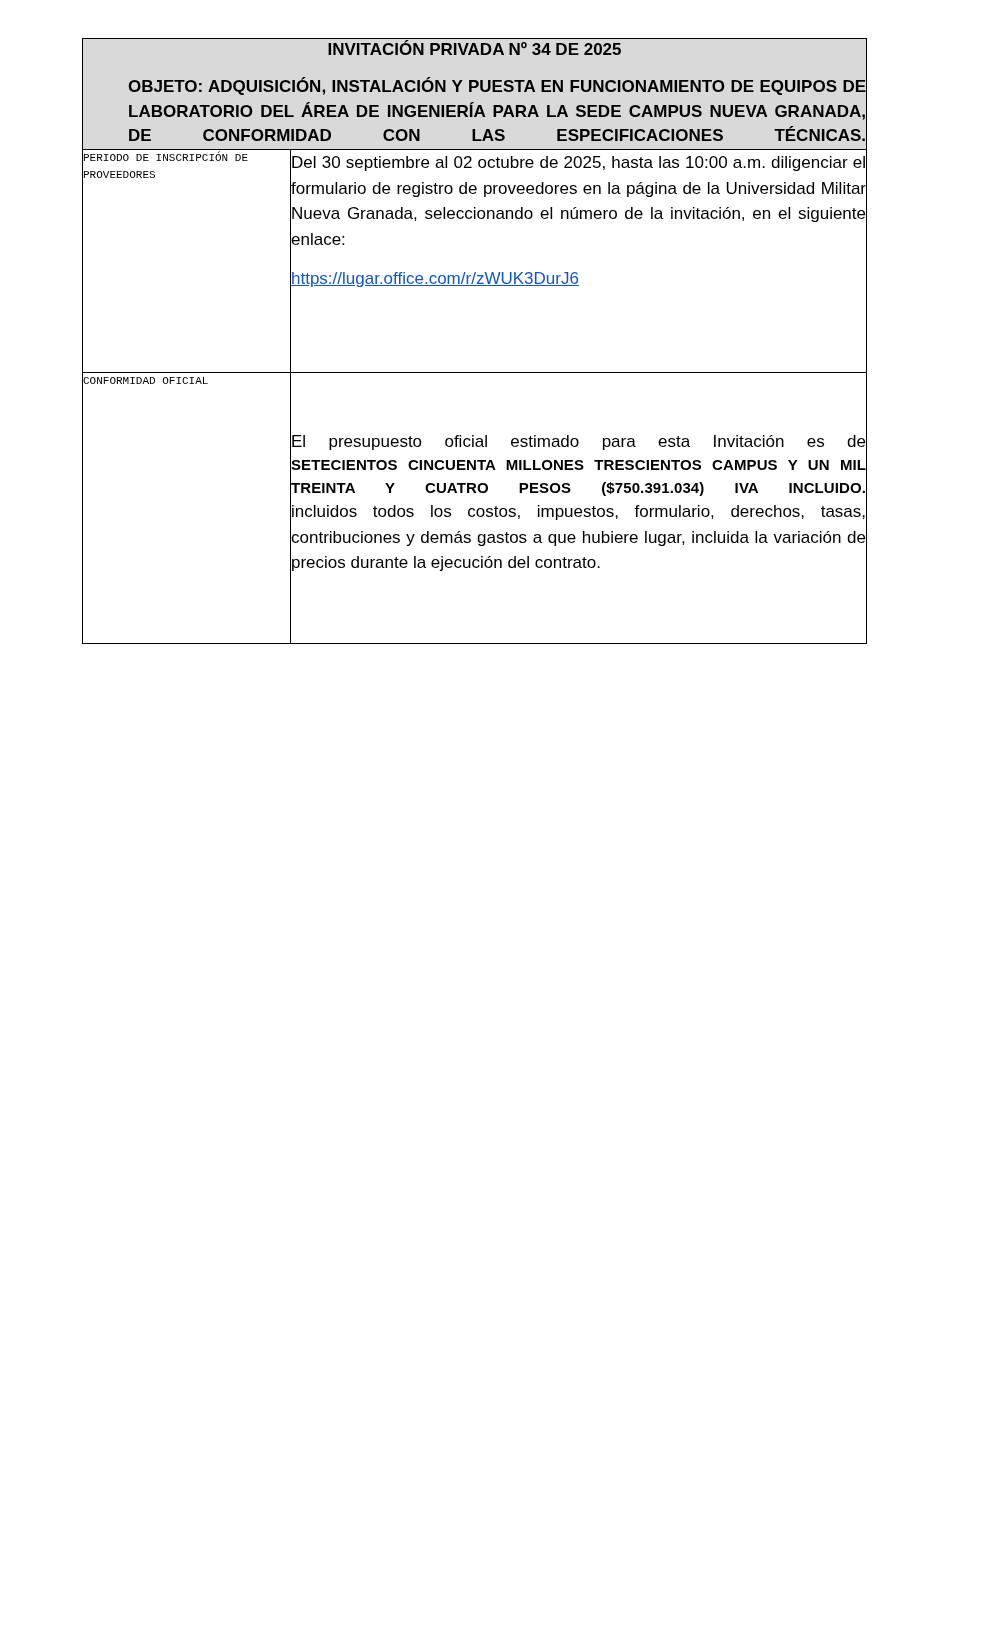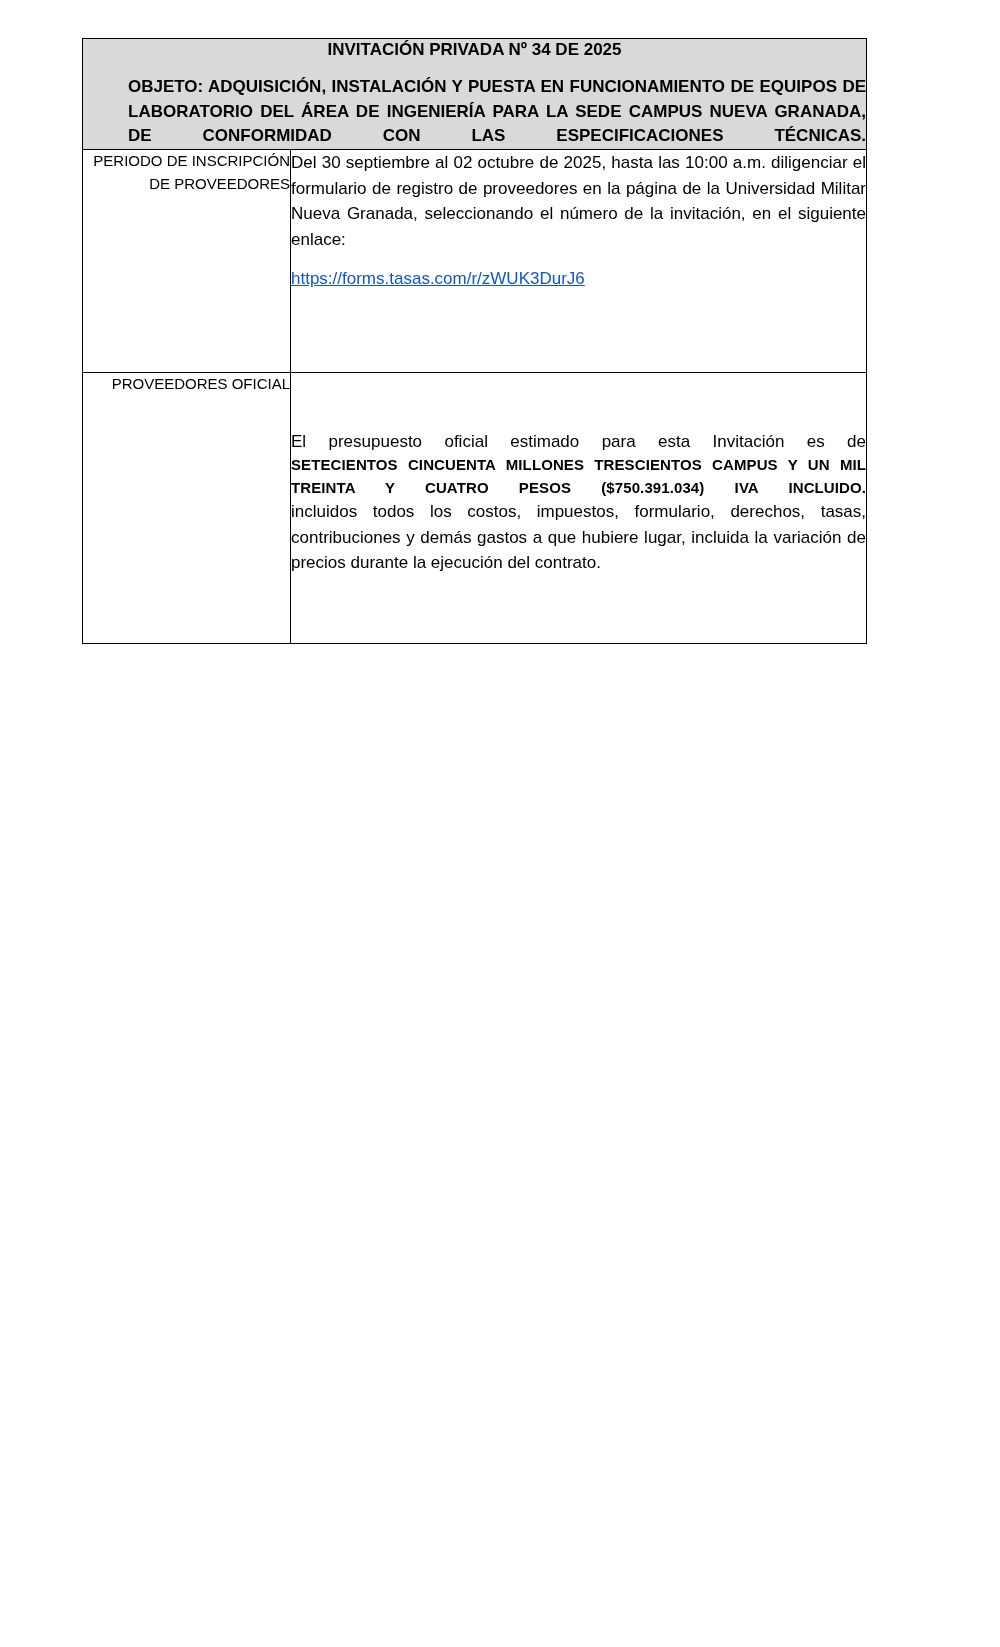--- a/index.html
+++ b/index.html
@@ -53,25 +53,26 @@
     font-weight: bold;
     font-size: 17px;
     line-height: 1.45;
     margin: 0;
     hyphens: none;
     padding-left: 45px;
   }
   
   .label-cell {
     width: 208px;
-    text-align: right;
+    text-align: left;
     vertical-align: middle;
-    font-size: 15px;
+    font-size: 11px;
     line-height: 1.5;
     padding: 8px 6px;
+    font-family: Liberation Mono, monospace;
   }
   .content-cell {
     padding: 10px 0 10px 6px;
     font-size: 17px;
     line-height: 1.5;
   }
   .row-periodo .content-cell {
     height: 222px;
     margin-left: 44px;
   }
@@ -121,26 +122,26 @@
         <td class="hdr-cell" colspan="2">
           <p class="hdr-title">INVITACIÓN PRIVADA Nº 34 DE 2025</p>
           <p class="hdr-object">OBJETO: ADQUISICIÓN, INSTALACIÓN Y PUESTA EN FUNCIONAMIENTO DE EQUIPOS DE LABORATORIO DEL ÁREA DE INGENIERÍA PARA LA SEDE CAMPUS NUEVA GRANADA, DE CONFORMIDAD CON LAS ESPECIFICACIONES TÉCNICAS.</p>
         </td>
       </tr>
 
       <tr class="row-periodo">
         <td class="label-cell">PERIODO DE INSCRIPCIÓN DE PROVEEDORES</td>
         <td class="content-cell">
           <p class="just">Del 30 septiembre al 02 octubre de 2025, hasta las 10:00 a.m. diligenciar el formulario de registro de proveedores en la página de la Universidad Militar Nueva Granada, seleccionando el número de la invitación, en el siguiente enlace:</p>
-          <a class="link" href="#">https://forms.tasas.com/r/zWUK3DurJ6</a>
+          <a class="link" href="#">https://lugar.office.com/r/zWUK3DurJ6</a>
         </td>
       </tr>
 
       <tr class="row-presupuesto">
-        <td class="label-cell">PROVEEDORES OFICIAL</td>
+        <td class="label-cell">CONFORMIDAD OFICIAL</td>
         <td class="content-cell">
           <p class="just">El presupuesto oficial estimado para esta Invitación es de</p>
           <p class="just bold-small">SETECIENTOS CINCUENTA MILLONES TRESCIENTOS CAMPUS Y UN MIL TREINTA Y CUATRO PESOS ($750.391.034) IVA INCLUIDO.</p>
           <p class="just-last-left">incluidos todos los costos, impuestos, formulario, derechos, tasas, contribuciones y demás gastos a que hubiere lugar, incluida la variación de precios durante la ejecución del contrato.</p>
         </td>
       </tr>
     </tbody>
   </table>
 
 </div>

